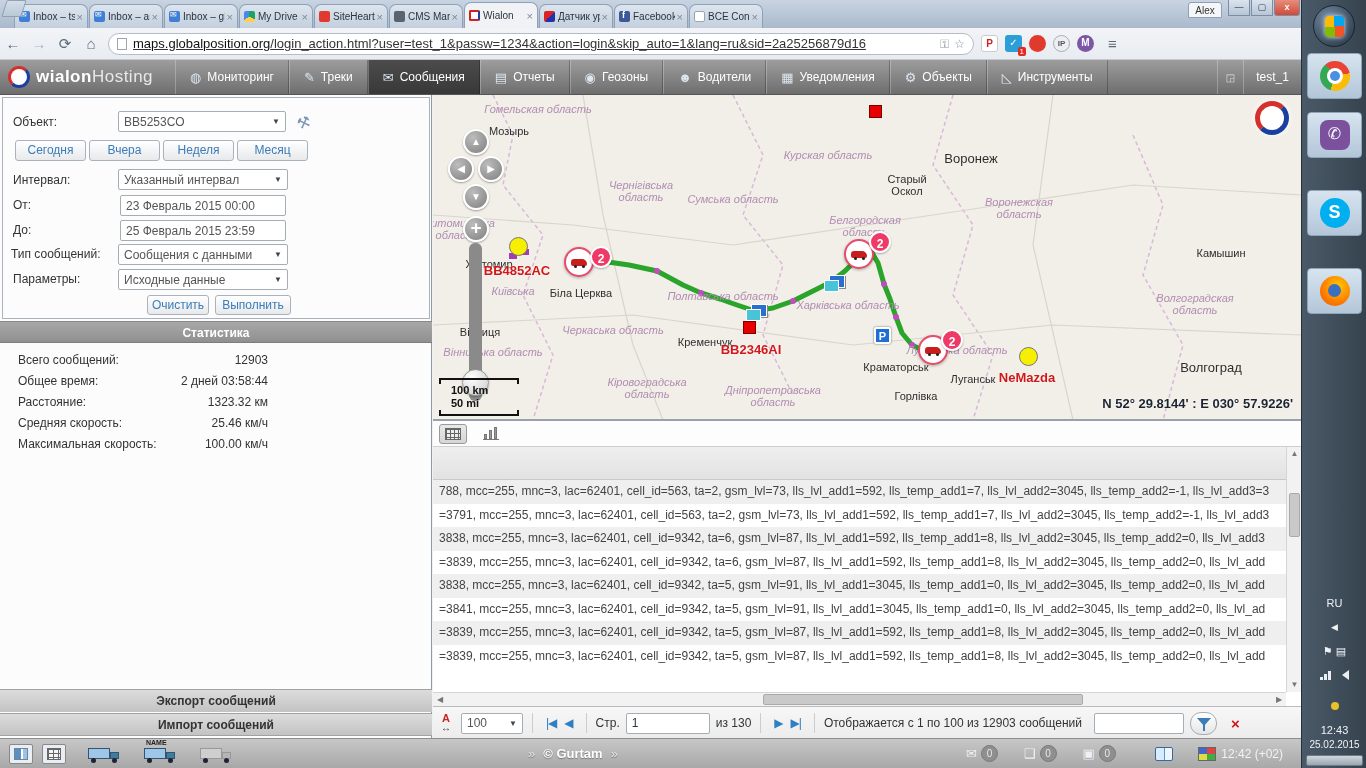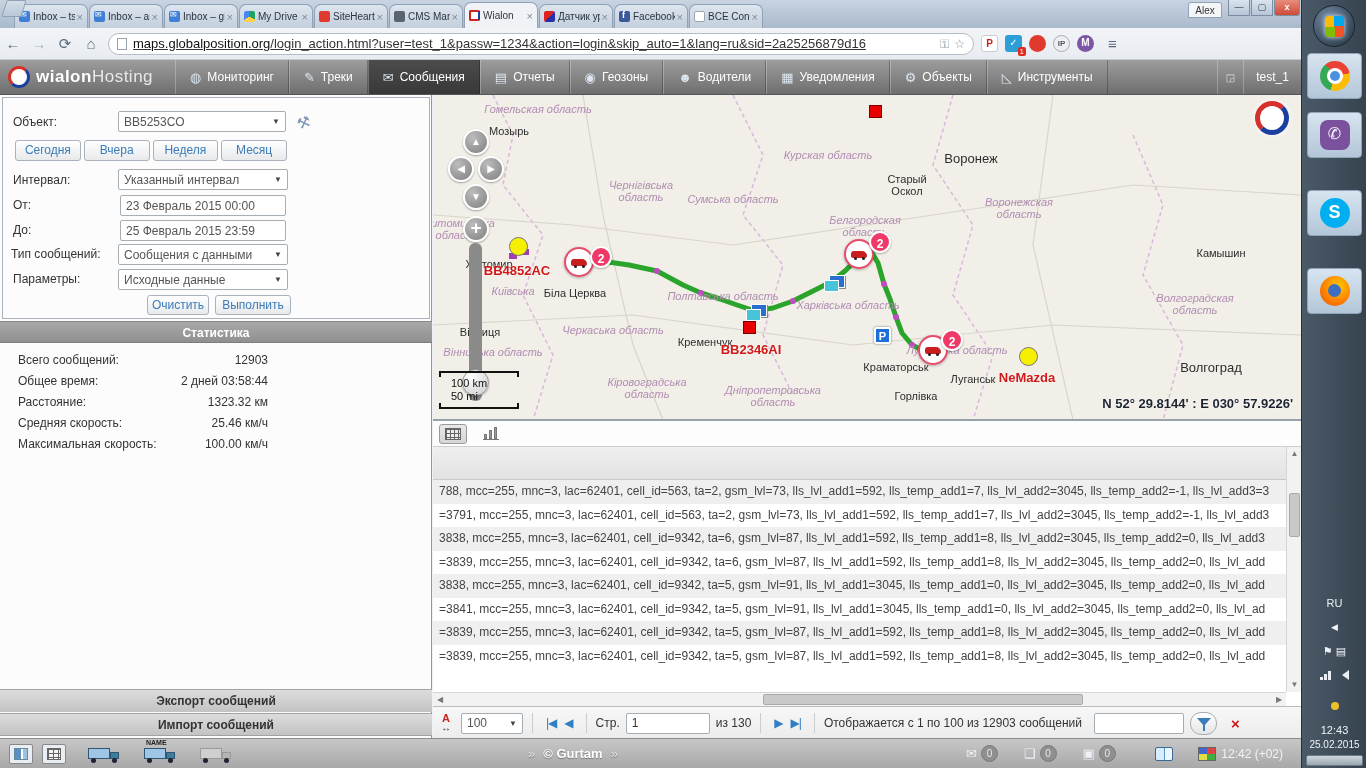--- a/index.html
+++ b/index.html
@@ -64,21 +64,21 @@
   #wnav-user { width:58px; display:flex; align-items:center; justify-content:center; color:#fff; font-size:12px; border-left:1px solid rgba(255,255,255,.25); }
 
   
   #left-panel { position:absolute; left:0; top:95px; width:432px; height:643px; background:#fcfcfc; border-right:1px solid #8f99a3; }
   #form-box { position:absolute; left:2px; top:2px; width:428px; height:222px; border:1px solid #aab3bc; border-radius:0; background:#fcfcfc; }
   .flabel { position:absolute; font-size:12px; color:#333; }
   .sel, .tinput { position:absolute; height:21px; background:#fff; border:1px solid #a5adb5; border-radius:2px; font-size:12px; color:#555; display:flex; align-items:center; padding:0 5px; }
   .sel .sval { flex:1; white-space:nowrap; overflow:hidden; }
   .sel .caret { font-size:8px; color:#444; margin-left:4px; }
   .qbtn, .abtn { background:linear-gradient(#ffffff,#e7e9eb); border:1px solid #aab3bc; border-radius:3px; color:#3c7cb8; font-size:12px; text-align:center; line-height:19px; }
-  #quick-row { position:absolute; left:12px; top:42px; width:272px; display:flex; gap:3px; }
+  #quick-row { position:absolute; left:12px; top:42px; width:293px; display:flex; gap:3px; }
   #quick-row .qbtn { flex:1; height:21px; }
   .wrench-ico { position:absolute; left:294px; top:15px; width:18px; height:18px; color:#7d94b5; font-size:15px; transform:rotate(-20deg); }
   #stats-hdr { position:absolute; left:0; top:226px; width:432px; height:22px; background:linear-gradient(#a8a8a8,#909090); color:#fff; font-size:12px; font-weight:bold; text-align:center; line-height:22px; border-top:1px solid #888; border-bottom:1px solid #7d7d7d; }
   #stats-rows { position:absolute; left:0; top:254px; width:432px; }
   .stat-row { display:flex; height:21px; font-size:12px; color:#333; align-items:center; }
   .stat-row .sl { margin-left:18px; width:160px; }
   .stat-row .sv { width:90px; text-align:right; }
   .xbar { position:absolute; left:0; width:432px; height:23px; background:linear-gradient(#dcdcdc,#c3c3c3); border-top:1px solid #a2a2a2; font-size:12px; font-weight:bold; color:#333; text-align:center; line-height:23px; cursor:pointer; }
   #export-bar { top:594px; } #import-bar { top:618px; border-bottom:1px solid #a2a2a2; }
 
@@ -100,21 +100,21 @@
   .parking-marker { position:absolute; width:17px; height:17px; background:#1d6fd6; border:2px solid #fff; box-shadow:0 0 2px #555; color:#fff; font-size:11px; font-weight:bold; text-align:center; line-height:14px; border-radius:2px; }
   .car-marker { position:absolute; width:30px; height:30px; border-radius:50%; background:#fff; border:2px solid #e84c6a; box-shadow:0 1px 3px rgba(0,0,0,.3); }
   .car-marker::before { content:""; position:absolute; left:5px; top:10px; width:16px; height:7px; background:#c81e1e; border-radius:3px 5px 2px 2px; }
   .car-marker::after { content:""; position:absolute; left:8px; top:16px; width:3px; height:3px; background:#222; border-radius:50%; box-shadow:8px 0 0 #222; }
   .car-badge { position:absolute; width:22px; height:22px; border-radius:50%; background:#ef3a68; color:#fff; font-size:12px; font-weight:bold; text-align:center; line-height:22px; border:2px solid #fff; box-shadow:0 1px 2px rgba(0,0,0,.3); }
   .purple-bit { position:absolute; width:8px; height:6px; background:#a43cb4; }
   .mapnav { position:absolute; width:26px; height:26px; border-radius:50%; background:radial-gradient(circle at 35% 30%,#bdbdbd,#7e7e7e); border:2px solid #fff; box-shadow:0 1px 2px rgba(0,0,0,.35); color:#fff; font-size:10px; text-align:center; line-height:22px; cursor:pointer; }
   #map-zoomin { font-size:19px; font-weight:bold; line-height:20px; }
   #zoom-track { position:absolute; left:36px; top:148px; width:13px; height:158px; background:#8a8a8a; border-radius:6px; }
   #zoom-thumb { position:absolute; left:29px; top:274px; width:27px; height:27px; border-radius:50%; background:radial-gradient(circle at 35% 30%,#ffffff,#c9c9c9); border:1px solid #999; box-shadow:0 1px 2px rgba(0,0,0,.3); cursor:pointer; }
-  #map-scale { position:absolute; left:6px; top:276px; width:80px; font-size:11px; font-weight:normal; color:#111; }
+  #map-scale { position:absolute; left:6px; top:283px; width:80px; font-size:11px; font-weight:bold; color:#111; }
   #map-scale .sline { border-top:2px solid #111; border-left:2px solid #111; border-right:2px solid #111; height:6px; }
   #map-scale .sline2 { border-bottom:2px solid #111; border-left:2px solid #111; border-right:2px solid #111; height:6px; }
   #map-scale .stext { padding-left:12px; line-height:13px; }
   #map-coords { position:absolute; right:8px; top:301px; font-size:13px; font-weight:bold; color:#1c2430; text-shadow:0 0 2px #fff; }
   #map-logo { position:absolute; left:822px; top:6px; width:34px; height:34px; border-radius:50%; background:#fff; border:5px solid #d6302c; border-right-color:#1a3f9e; border-bottom-color:#1a3f9e; box-shadow:0 0 6px rgba(255,255,255,.9); }
 
   
   #msg-panel { position:absolute; left:433px; top:420px; width:868px; height:318px; background:#fff; border-top:1px solid #98a2ab; }
   #msg-toggles { position:absolute; left:0; top:0; width:868px; height:26px; background:#fdfdfd; border-bottom:1px solid #cfcfcf; display:flex; align-items:center; padding-left:6px; gap:10px; }
   .vt-btn { width:28px; height:20px; display:flex; align-items:center; justify-content:center; border-radius:3px; }
@@ -442,21 +442,21 @@
           <div class="map-region-label" style="position: absolute; left: 340px; top: 301px;">Дніпропетровська
 область</div>
           <div class="map-region-label" style="position: absolute; left: 415px; top: 210px;">Харківська область</div>
           <div class="map-region-label" style="position: absolute; left: 524px; top: 255px;">Луганська область</div>
           <div class="map-city-label" style="position: absolute; left: 76px; top: 36px;">Мозырь</div>
           <div class="map-city-label big" style="position: absolute; left: 538px; top: 64px;">Воронеж</div>
           <div class="map-city-label" style="position: absolute; left: 474px; top: 90px;">Старый
 Оскол</div>
           <div class="map-city-label" style="position: absolute; left: 788px; top: 158px;">Камышин</div>
           <div class="map-city-label" style="position: absolute; left: 56px; top: 169px;">Житомир</div>
-          <div class="map-city-label" style="position: absolute; left: 122px; top: 198px; padding-left: 40px;">Біла Церква</div>
+          <div class="map-city-label" style="position: absolute; left: 128px; top: 198px; padding-left: 40px;">Біла Церква</div>
           <div class="map-city-label" style="position: absolute; left: 47px; top: 237px;">Вінниця</div>
           <div class="map-city-label" style="position: absolute; left: 272px; top: 247px; text-align: center;">Кременчук</div>
           <div class="map-city-label" style="position: absolute; left: 463px; top: 272px;">Краматорськ</div>
           <div class="map-city-label" style="position: absolute; left: 483px; top: 301px;">Горлівка</div>
           <div class="map-city-label" style="position: absolute; left: 540px; top: 284px;">Луганськ</div>
           <div class="map-city-label big" style="position: absolute; left: 778px; top: 273px;">Волгоград</div>
           <div class="purple-bit" style="position: absolute; left: 76px; top: 158px;"></div>
           <div class="purple-bit" style="position: absolute; left: 88px; top: 154px;"></div>
           <div class="red-square" style="position: absolute; left: 436px; top: 10px;"></div>
           <div class="red-square" style="position: absolute; left: 310px; top: 226px;"></div>

